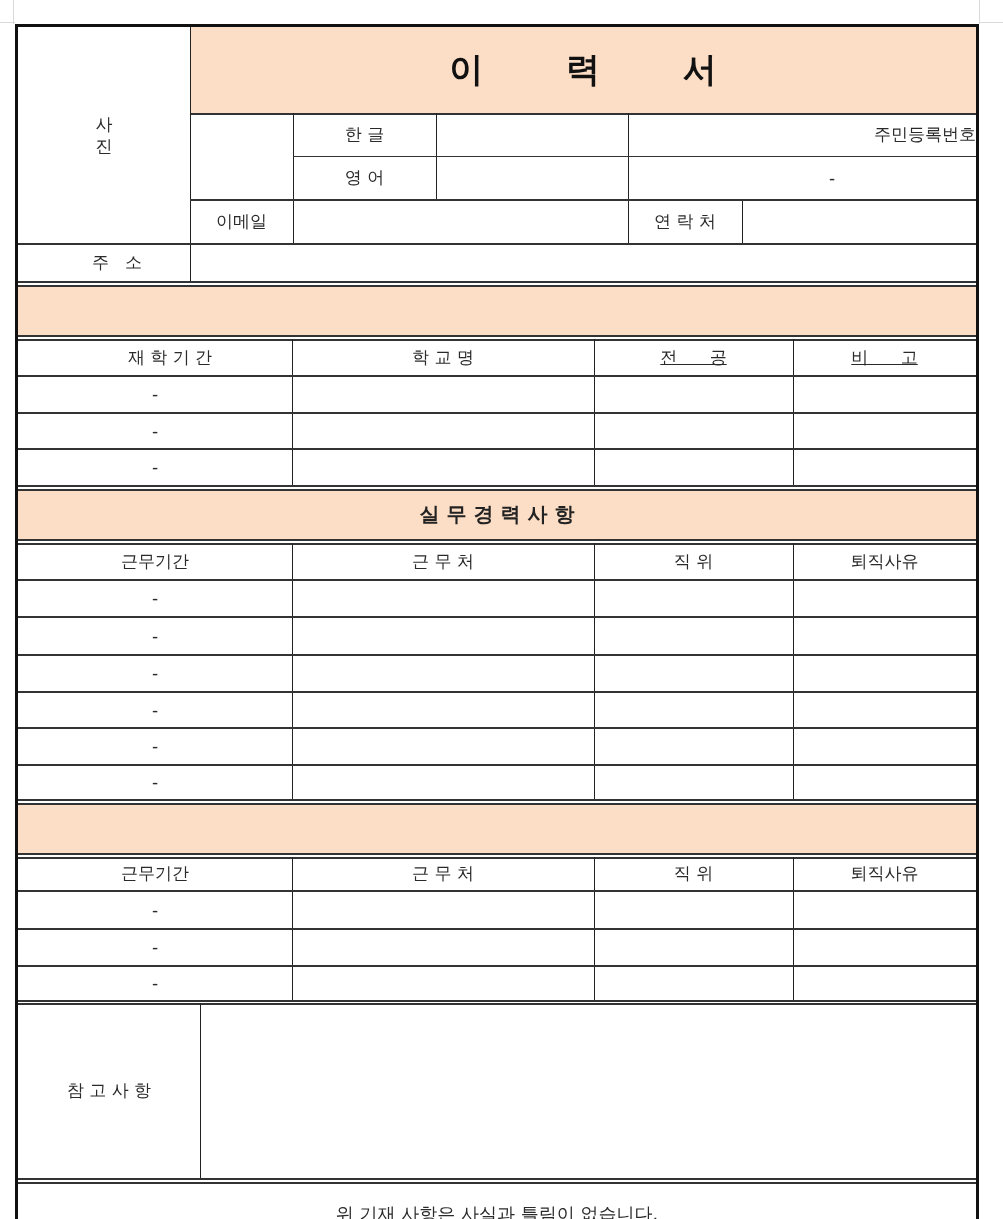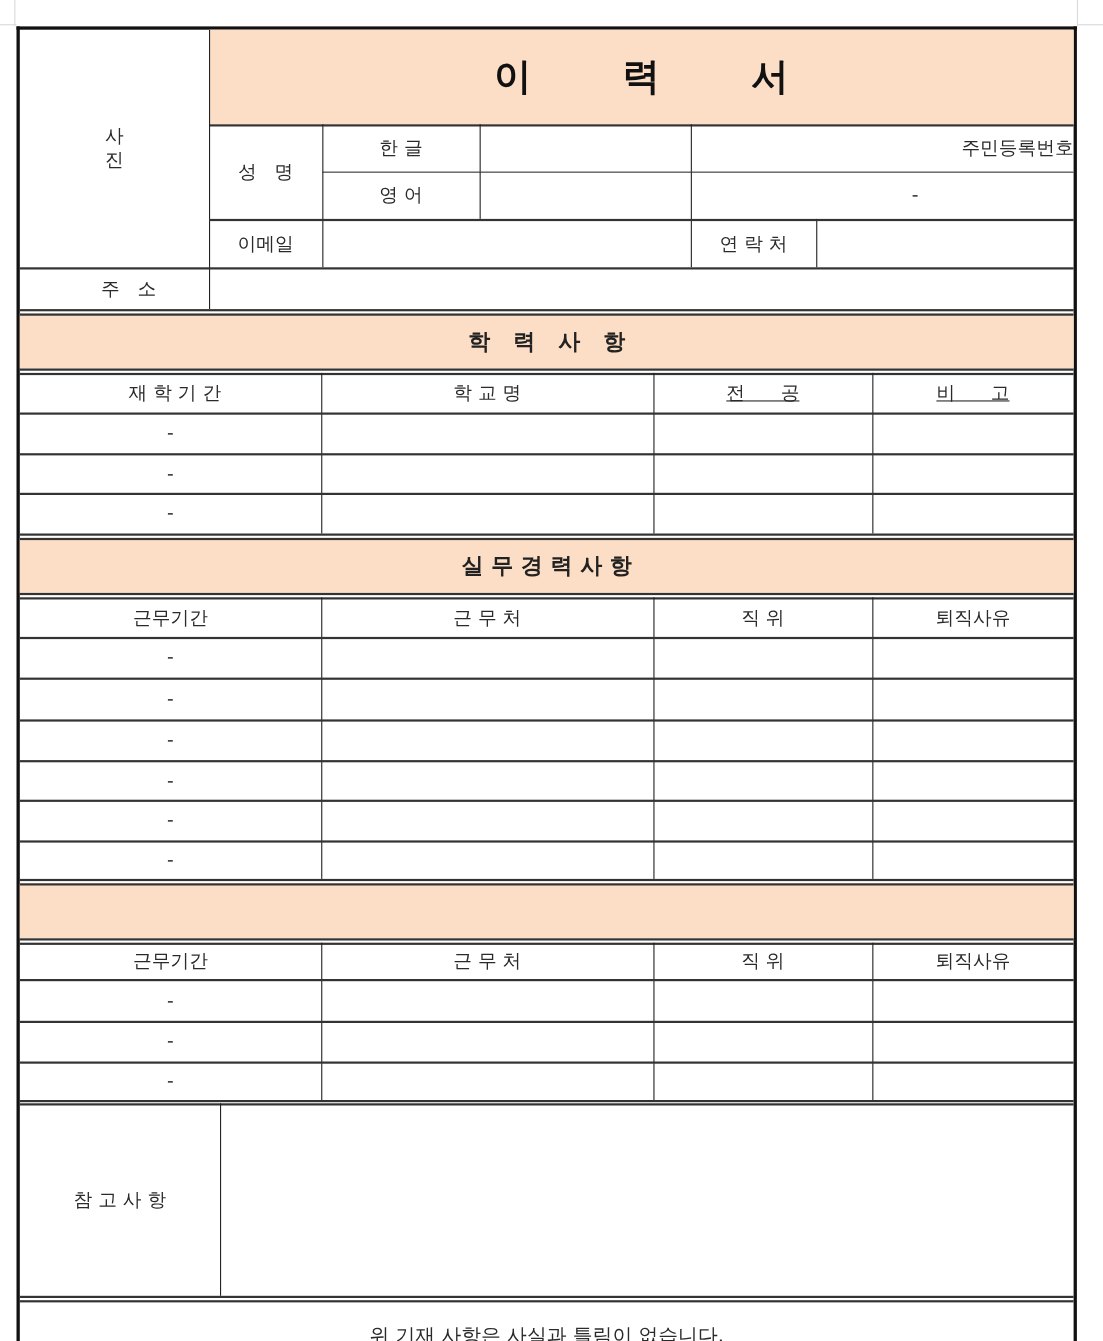--- a/index.html
+++ b/index.html
@@ -45,47 +45,45 @@
   <div class="hl" style="left:172px; top:86px; width:786px;"></div>
   <div class="vl" style="left:172px; top:0; height:254px;"></div>
   <div class="vl" style="left:275px; top:86px; height:130px;"></div>
   <div class="vl" style="left:418px; top:86px; height:86px;"></div>
   <div class="vl" style="left:610px; top:86px; height:130px;"></div>
   <div class="vl" style="left:724px; top:172px; height:44px;"></div>
   <div class="hl thin" style="left:275px; top:129px; width:683px;"></div>
   <div class="hl" style="left:172px; top:172px; width:786px;"></div>
   <div class="hl" style="left:0; top:216px; width:958px;"></div>
 
-  <div class="cell" style="left:172px; top:86px; width:103px; height:86px;">성   명</div>
   <div class="cell" style="left:275px; top:129px; width:143px; height:43px;">영 어</div>
   <div class="cell" style="left:275px; top:86px; width:143px; height:43px;">한 글</div>
   <div class="cell" style="left:418px; top:86px; width:192px; height:43px;"></div>
   <div class="cell" style="left:418px; top:129px; width:192px; height:43px;"></div>
   <div class="cell" style="left:610px; top:86px; width:348px; height:43px; justify-content:flex-end; padding-right:112px;">주민등록번호</div>
   <div class="cell" style="left:610px; top:129px; width:348px; height:43px; padding-left:30px;">-</div>
   <div class="cell" style="left:172px; top:172px; width:103px; height:44px;">이메일</div>
   <div class="cell" style="left:275px; top:172px; width:335px; height:44px;"></div>
   <div class="cell" style="left:610px; top:172px; width:114px; height:44px;">연 락 처</div>
   <div class="cell" style="left:724px; top:172px; width:234px; height:44px;"></div>
 
   <div class="cell" style="left:0; top:216px; width:172px; height:38px;padding-left:13px;">주   소</div>
   <div class="cell" style="left:172px; top:216px; width:786px; height:38px;"></div>
 
   <div class="hl" style="left:0; top:254px; width:958px;"></div>
   <div class="band" style="top:258px; height:50px;"></div>
   <div class="hl" style="left:0; top:258px; width:958px;"></div>
-  <div class="cell sec-title" style="left:0; top:258px; width:958px; height:50px;">학   력   사   항</div>
   <div class="hl" style="left:0; top:308px; width:958px;"></div>
   <div class="hl" style="left:0; top:312px; width:958px;"></div>
 
   <div class="vl" style="left:274px; top:312px; height:146px;"></div>
   <div class="vl" style="left:576px; top:312px; height:146px;"></div>
   <div class="vl" style="left:775px; top:312px; height:146px;"></div>
 
-  <div class="cell" style="left:4px; top:312px; width:274px; height:36px;text-align:right;">재 학 기 간</div>
+  <div class="cell" style="left:15px; top:312px; width:274px; height:36px;text-align:right;">재 학 기 간</div>
   <div class="cell" style="left:274px; top:312px; width:302px; height:36px;">학 교 명</div>
   <div class="cell" style="left:576px; top:312px; width:199px; height:36px;text-decoration:underline;">전      공</div>
   <div class="cell" style="left:775px; top:312px; width:183px; height:36px;text-decoration:underline;">비      고</div>
   <div class="hl" style="left:0; top:348px; width:958px;"></div>
 
   <div class="cell" style="left:0; top:349px; width:274px; height:36px;">-</div>
   <div class="hl" style="left:0; top:385px; width:958px;"></div>
   <div class="cell" style="left:0; top:386px; width:274px; height:35px;">-</div>
   <div class="hl" style="left:0; top:421px; width:958px;"></div>
   <div class="cell" style="left:0; top:422px; width:274px; height:36px;">-</div>

